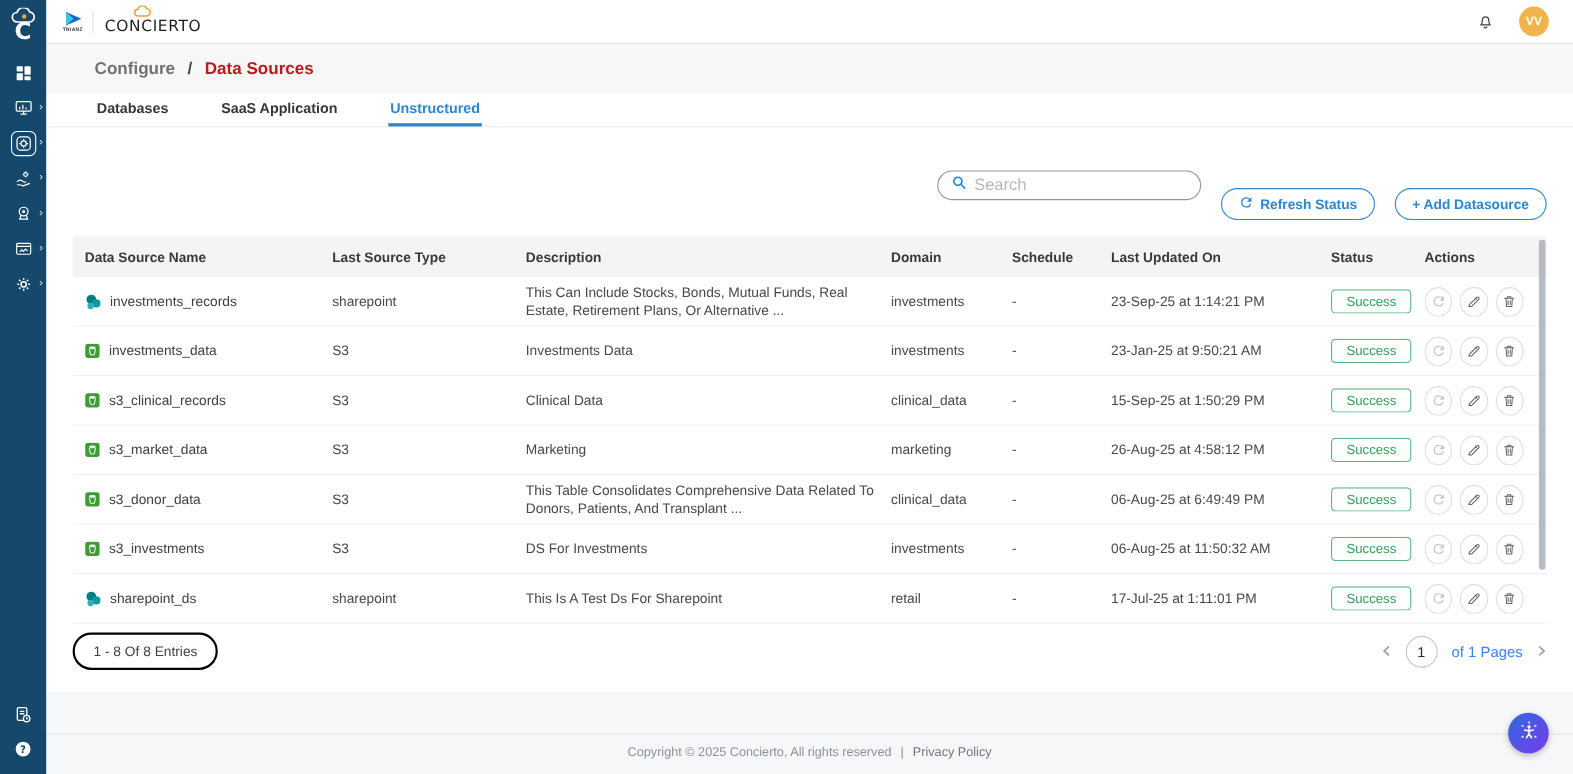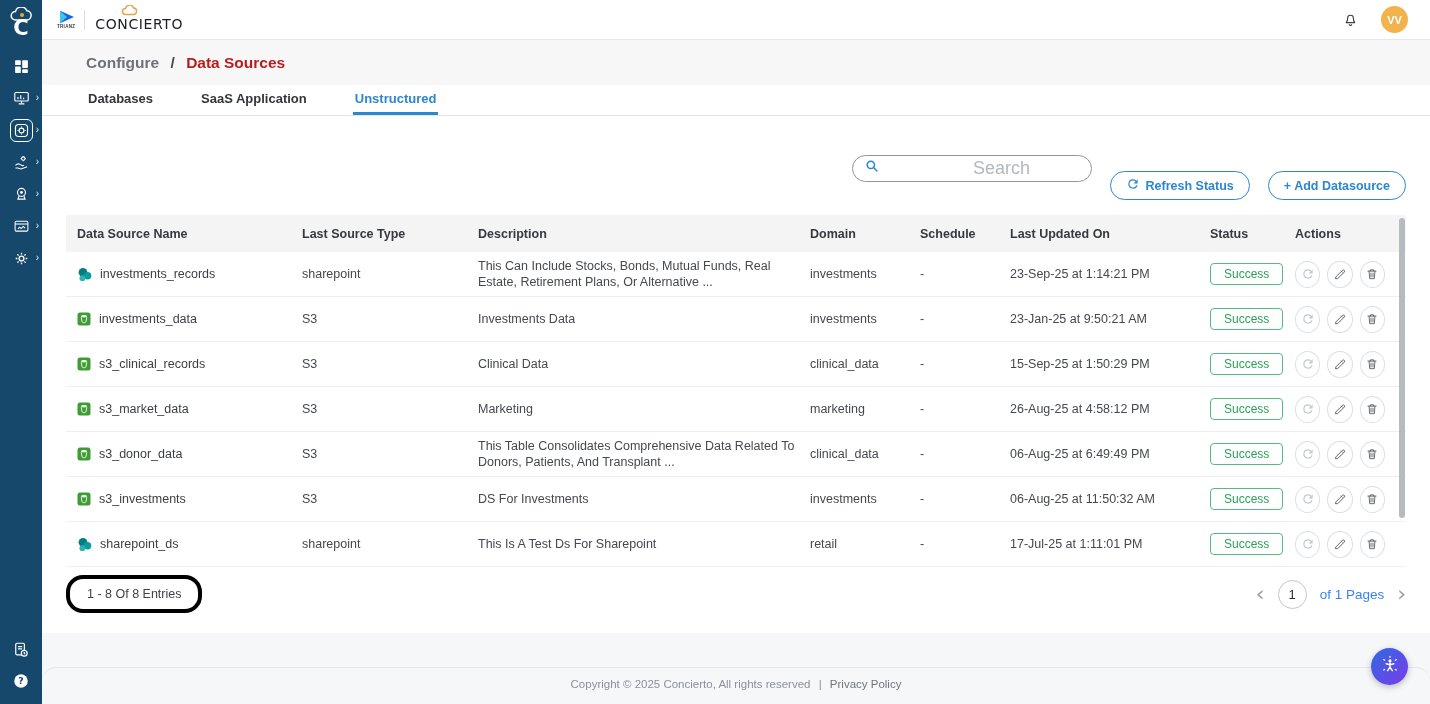--- a/index.html
+++ b/index.html
@@ -41,47 +41,47 @@
 
   .tab-bar { height:31px; background:#fff; border-bottom:1px solid #e5e5e5; display:flex; align-items:stretch; padding-left:44px; gap:44px; flex-shrink:0; }
   .tab { font-size:13px; font-weight:bold; color:#33363b; display:flex; align-items:center; cursor:pointer; border-bottom:3px solid transparent; padding:0 2px; }
   .tab.active { color:#2b87d1; border-bottom-color:#2b87d1; }
 
   .content { flex:1; display:flex; flex-direction:column; background:#f6f7f8; min-height:0; }
   .white-area { background:#fff; padding-bottom:4px; }
 
   .toolbar { display:flex; justify-content:flex-end; align-items:center; gap:18px; padding:20px 24px 15px; }
   .search-box { display:flex; align-items:center; gap:7px; width:240px; height:27px; border:1px solid #8f969d; border-radius:14px; padding:0 12px; background:#fff; }
-  .search-box input { border:none; outline:none; flex:1; font-size:18px; color:#1d4ed8; font-family:inherit; background:transparent;text-align:center; }
+  .search-box input { border:none; outline:none; flex:1; font-size:15px; color:#1d4ed8; font-family:inherit; background:transparent; }
   .search-box input::placeholder { color:#b3b8bd; }
   .pill-btn { display:flex; align-items:center; gap:6px; height:29px; padding:0 15px; border:1px solid #2b87d1; border-radius:15px; background:#fff; color:#2b87d1; font-size:12.5px; font-weight:600; cursor:pointer; font-family:inherit;margin-top:35px; }
 
   .table-wrap { margin:0 24px; position:relative; }
   .thead { display:grid; grid-template-columns:225px 176px 332px 110px 90px 200px 85px 1fr; align-items:center; background:#f4f4f5; height:37px; padding:0 11px; border-radius:2px; }
   .th { font-size:12.5px; font-weight:bold; color:#36393e; padding-right:8px; }
   .tr { display:grid; grid-template-columns:225px 176px 332px 110px 90px 200px 85px 1fr; align-items:center; height:45px; padding:0 11px; border-bottom:1px solid #efefef; background:#fff; }
   .td { font-size:12.5px; color:#45484d; padding-right:10px; overflow:hidden; }
   .name-cell { display:flex; align-items:center; gap:8px; color:#3b3e43; }
   .name-cell .ds-icon { display:flex; flex-shrink:0; }
   .desc-cell { line-height:1.3; }
   .status-badge { display:inline-block; padding:3px 13px; border:1px solid #58b983; color:#2e9e58; background:#fcfffd; border-radius:4px; font-size:12px; font-weight:500; }
   .actions-cell { display:flex; gap:7px; }
   .action-btn { width:27px; height:27px; border-radius:50%; border:1px solid #dcdfe3; background:#fff; display:flex; align-items:center; justify-content:center; cursor:pointer; padding:0; }
   .action-btn svg { width:14px; height:14px; }
   .table-scrollbar { position:absolute; top:3px; right:-18px; width:6px; height:300px; background:#b6bac1; border-radius:3px; }
 
   .pagination { display:flex; justify-content:space-between; align-items:center; padding:8px 24px 16px; }
-  .entries-pill { border:4px solid #000000; border-radius:17px; padding:8px 17px; font-size:12.5px; color:#3f4246; background:#fff; }
+  .entries-pill { border:2px solid #000000; border-radius:17px; padding:8px 17px; font-size:12.5px; color:#3f4246; background:#fff; }
   .page-nav { display:flex; align-items:center; gap:13px; }
   .page-chevron { font-size:22px; color:#9aa0a6; line-height:1; cursor:pointer; user-select:none; font-family:"DejaVu Sans",sans-serif; }
   .page-circle { width:29px; height:29px; border:1px solid #c3c6ca; border-radius:50%; display:flex; align-items:center; justify-content:center; font-size:13px; color:#2b2d30; cursor:pointer; background:#fff; }
   .pages-label { font-size:13.5px; color:#3b82f6; }
 
   .grow-space { flex:1; }
-  .footer { border-top:1px solid #e3e5e8; padding:10px 0 14px; text-align:center; font-size:11.5px; color:#8b909a; background:#f6f7f8;border-radius:14px; }
+  .footer { border-top:1px solid #e3e5e8; padding:10px 0 14px; text-align:center; font-size:11.5px; color:#8b909a; background:#f6f7f8; }
   .footer .privacy { color:#70757e; cursor:pointer; }
   .footer .f-sep { margin:0 5px; color:#8b909a; }
 
   .a11y-fab { position:absolute; right:22px; bottom:19px; width:37px; height:37px; border-radius:50%; border:none; background:linear-gradient(135deg,#2e6ae0,#7b3bea); display:flex; align-items:center; justify-content:center; cursor:pointer; box-shadow:0 2px 6px rgba(0,0,0,.25); z-index:10; }
   .a11y-fab svg { width:22px; height:22px; }
 </style>
 </head>
 <body>
 
 <div class="app">

